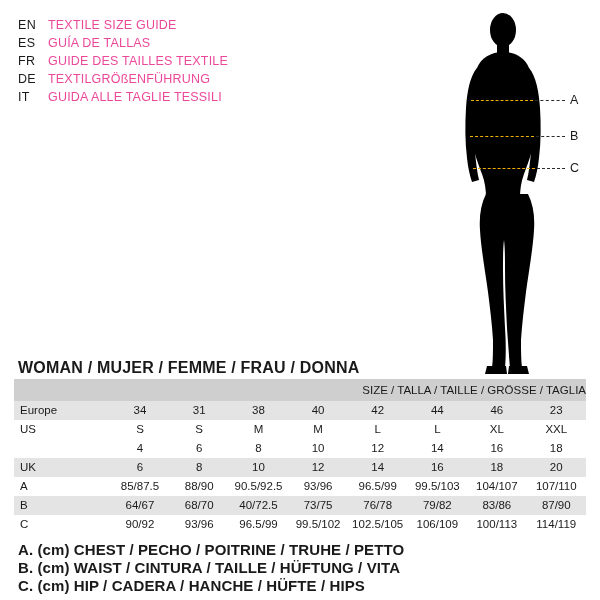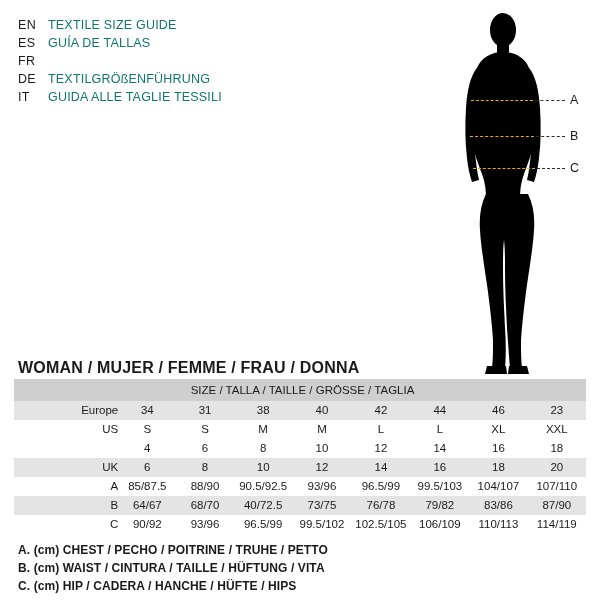--- a/index.html
+++ b/index.html
@@ -31,21 +31,21 @@
   }
   .lang-code {
     width: 30px;
     font-size: 12.5px;
     letter-spacing: .3px;
     color: #1a1a1a;
   }
   .lang-text {
     font-size: 12.5px;
     letter-spacing: .2px;
-    color: #0f766e;
+    color: #ec4899;
   }
 
   
   .figure-wrap {
     position: absolute;
     left: 425px;
     top: 8px;
     width: 175px;
     height: 370px;
   }
@@ -89,69 +89,70 @@
   }
   table.size-table td {
     padding: 2px 0 2px 0;
     text-align: center;
     line-height: 15px;
     white-space: nowrap;
   }
   table.size-table tr.head-row td {
     background: #cfcfcf;
     font-weight: normal;
-    text-align: center;
+    text-align: right;
     padding-left: 5px;
     font-size: 11.5px;
     height: 18px;
   }
   table.size-table tr.shade td {
     background: #e4e4e4;
   }
   table.size-table tr.plain td {
     background: #ffffff;
   }
   table.size-table td.lbl {
-    text-align: right;
-    padding-left: 17px;
+    text-align: left;
+    padding-left: 6px;
     width: 92px;
   }
   table.size-table td.col {
     width: 60px;
   }
 
   
   .footnotes {
     position: absolute;
     left: 18px;
     top: 542px;
     width: 560px;
   }
   .footnote {
-    font-size: 12px;
+    font-size: 15px;
     font-weight: bold;
     letter-spacing: .1px;
     line-height: 16px;
     margin-bottom: 2px;
   }
 </style>
 </head>
 <body>
 
 <div class="lang-block">
   <div class="lang-row">
     <span class="lang-code">EN</span>
     <span class="lang-text">TEXTILE SIZE GUIDE</span>
   </div>
   <div class="lang-row">
     <span class="lang-code">ES</span>
     <span class="lang-text">GUÍA DE TALLAS</span>
   </div>
   <div class="lang-row">
     <span class="lang-code">FR</span>
+    <span class="lang-text">GUIDE DES TAILLES TEXTILE</span>
   </div>
   <div class="lang-row">
     <span class="lang-code">DE</span>
     <span class="lang-text">TEXTILGRÖßENFÜHRUNG</span>
   </div>
   <div class="lang-row">
     <span class="lang-code">IT</span>
     <span class="lang-text">GUIDA ALLE TAGLIE TESSILI</span>
   </div>
 </div>
@@ -304,21 +305,21 @@
       </tr>
 
       <tr class="plain">
         <td class="lbl">C</td>
         <td class="col">90/92</td>
         <td class="col">93/96</td>
         <td class="col">96.5/99</td>
         <td class="col">99.5/102</td>
         <td class="col">102.5/105</td>
         <td class="col">106/109</td>
-        <td class="col">110/113</td>
+        <td class="col">100/113</td>
         <td class="col">114/119</td>
       </tr>
     </tbody>
   </table>
 </div>
 
 <div class="footnotes">
   <div class="footnote">A. (cm) CHEST / PECHO / POITRINE / TRUHE / PETTO</div>
   <div class="footnote">B. (cm) WAIST / CINTURA / TAILLE / HÜFTUNG / VITA</div>
   <div class="footnote">C. (cm) HIP / CADERA / HANCHE / HÜFTE / HIPS</div>

